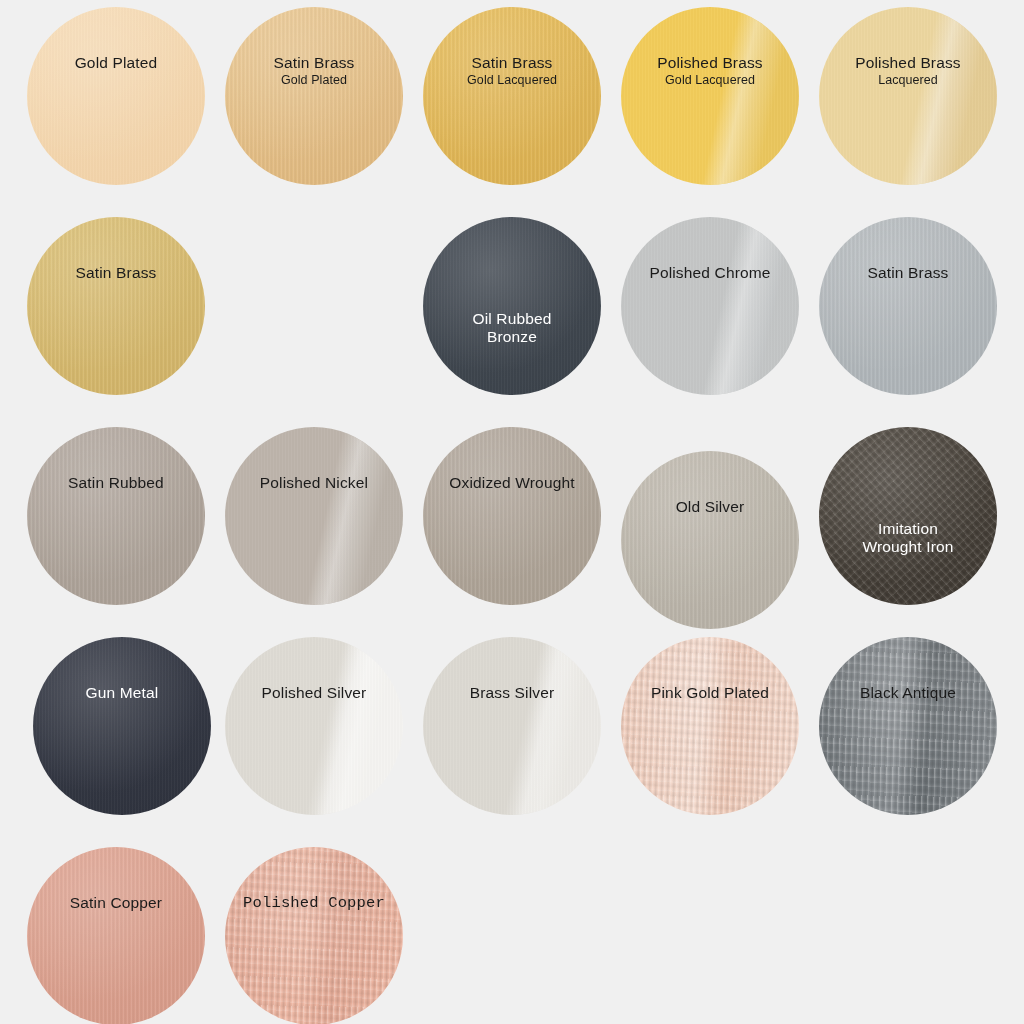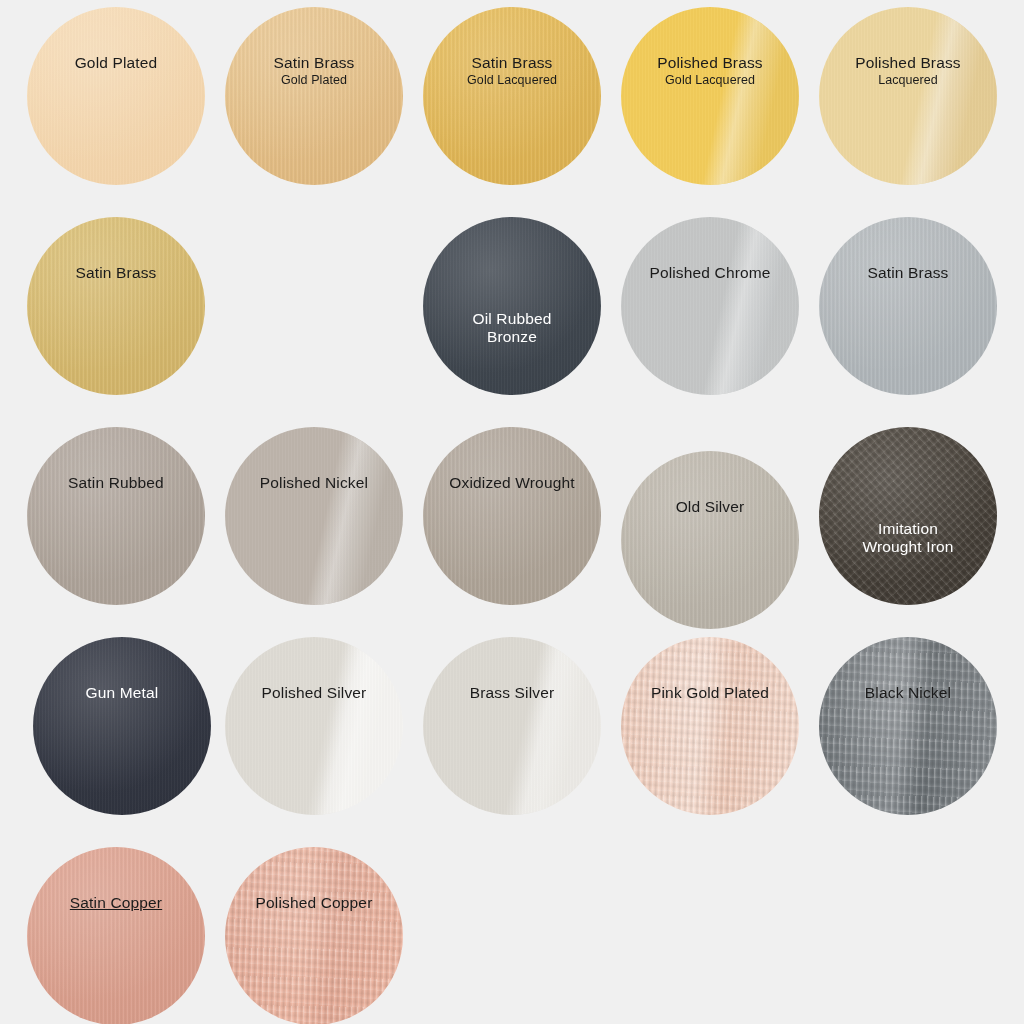--- a/index.html
+++ b/index.html
@@ -251,30 +251,30 @@
       <span class="sheen" style="background: radial-gradient(circle at 38% 30%, rgba(255, 255, 255, 0.16) 0%, rgba(255, 255, 255, 0) 62%);"></span>
       <span class="grain"></span>
       <div class="label-stack">
         <div class="label-main" style="color: rgb(27, 27, 27);">Pink Gold Plated</div>
       </div>
     </div>
     <div class="swatch hammered" style="left: 819px; top: 637px; background: linear-gradient(95deg, rgb(108, 114, 118) 0%, rgb(141, 146, 150) 45%, rgb(108, 114, 118) 60%, rgb(141, 146, 150) 100%);">
       <span class="sheen" style="background: radial-gradient(circle at 38% 30%, rgba(255, 255, 255, 0.16) 0%, rgba(255, 255, 255, 0) 62%);"></span>
       <span class="grain"></span>
       <div class="label-stack">
-        <div class="label-main" style="color: rgb(27, 27, 27);">Black Nickel</div>
+        <div class="label-main" style="color: rgb(27, 27, 27);">Black Antique</div>
       </div>
     </div>
     <div class="swatch brushed" style="left: 27px; top: 847px; background: linear-gradient(160deg, rgb(226, 168, 150) 0%, rgb(216, 156, 138) 100%);">
       <span class="sheen" style="background: radial-gradient(circle at 38% 30%, rgba(255, 255, 255, 0.16) 0%, rgba(255, 255, 255, 0) 62%);"></span>
       <span class="grain"></span>
       <div class="label-stack">
-        <div class="label-main" style="color: rgb(27, 27, 27); text-decoration: underline;">Satin Copper</div>
+        <div class="label-main" style="color: rgb(27, 27, 27);">Satin Copper</div>
       </div>
     </div>
     <div class="swatch hammered" style="left: 225px; top: 847px; background: linear-gradient(95deg, rgb(232, 174, 154) 0%, rgb(240, 186, 166) 45%, rgb(232, 174, 154) 60%, rgb(240, 186, 166) 100%);">
       <span class="sheen" style="background: radial-gradient(circle at 38% 30%, rgba(255, 255, 255, 0.16) 0%, rgba(255, 255, 255, 0) 62%);"></span>
       <span class="grain"></span>
       <div class="label-stack">
-        <div class="label-main" style="color: rgb(27, 27, 27);">Polished Copper</div>
+        <div class="label-main" style="color: rgb(27, 27, 27); font-family: Liberation Mono, monospace;">Polished Copper</div>
       </div>
     </div>
   </div>
 
 </body></html>

